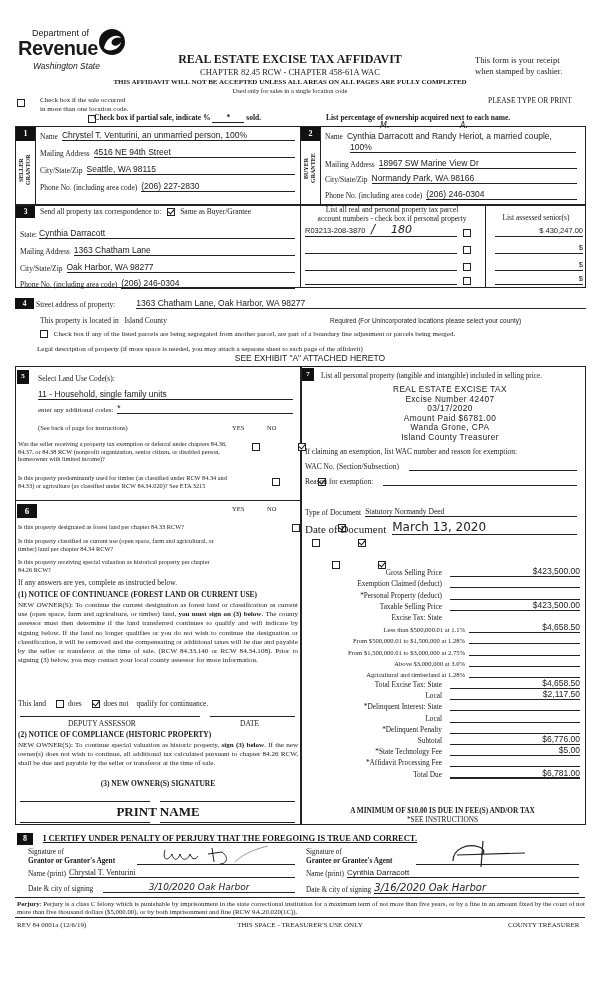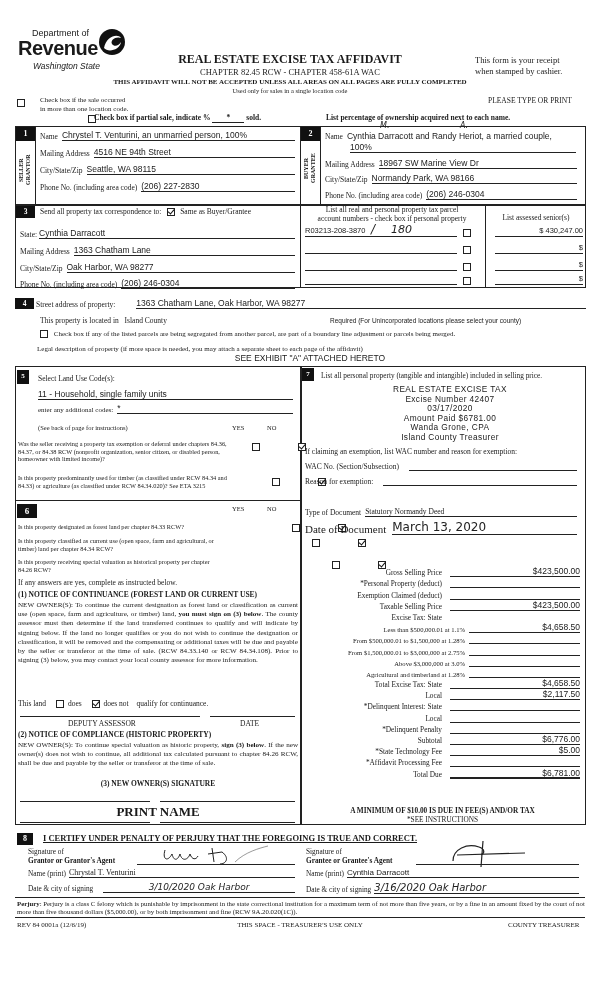--- a/index.html
+++ b/index.html
@@ -286,25 +286,25 @@
   <span class="hand ul" style="flex:1;font-size:12px;font-style:normal;">March 13, 2020</span>
 </div>
 
 
 <div class="abs" style="left:305px;top:566px;width:275px;font-size:7.3px;">
   <div class="row" style="height:11.2px;">
       <span class="right" style="width:137px;">Gross Selling Price</span>
       <span class="val ul right" style="margin-left:8px;width:130px;height:11px;">$423,500.00</span>
     </div>
   <div class="row" style="height:11.2px;">
+      <span class="right" style="width:137px;">Exemption Claimed (deduct)</span>
+      <span class="val ul right" style="margin-left:8px;width:130px;height:11px;"></span>
+    </div>
+  <div class="row" style="height:11.2px;">
       <span class="right" style="width:137px;">*Personal Property (deduct)</span>
-      <span class="val ul right" style="margin-left:8px;width:130px;height:11px;"></span>
-    </div>
-  <div class="row" style="height:11.2px;">
-      <span class="right" style="width:137px;">Exemption Claimed (deduct)</span>
       <span class="val ul right" style="margin-left:8px;width:130px;height:11px;"></span>
     </div>
   <div class="row" style="height:11.2px;">
       <span class="right" style="width:137px;">Taxable Selling Price</span>
       <span class="val ul right" style="margin-left:8px;width:130px;height:11px;">$423,500.00</span>
     </div>
   <div class="row" style="height:11.2px;">
       <span class="right" style="width:137px;">Excise Tax: State</span>
     </div>
   <div class="row" style="height:11.2px;">

